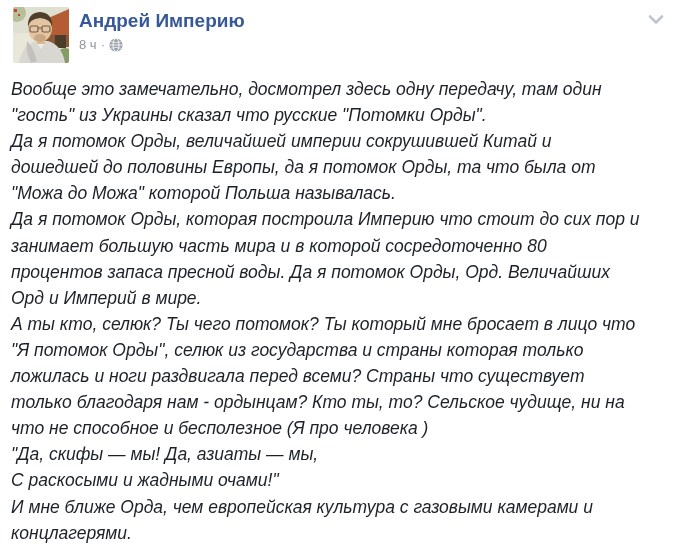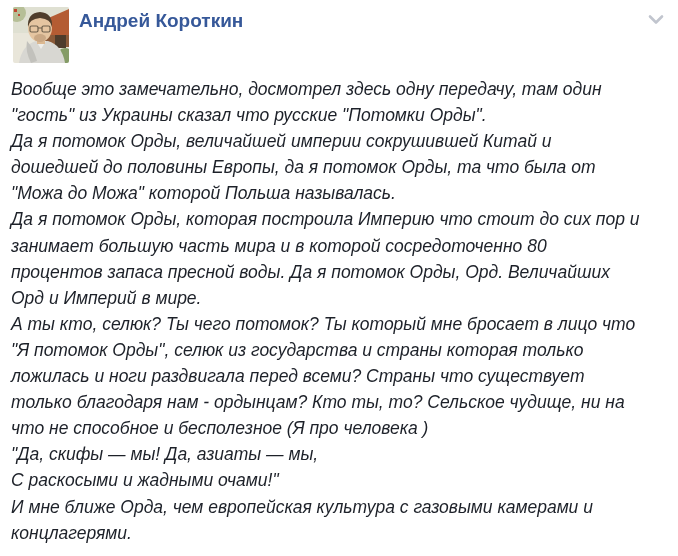--- a/index.html
+++ b/index.html
@@ -102,21 +102,34 @@
         <ellipse cx="27" cy="21" rx="12" ry="14" fill="#e5c5a1"></ellipse>
         <path d="M15 20 Q14 6 27 5 Q40 6 39 20 Q38 12 27 11 Q16 12 15 20 Z" fill="#4f3e2c"></path>
         <rect x="17" y="19" width="8" height="6" rx="1.5" fill="none" stroke="#6d5f4c" stroke-width="1.2"></rect>
         <rect x="29" y="19" width="8" height="6" rx="1.5" fill="none" stroke="#6d5f4c" stroke-width="1.2"></rect>
         <line x1="25" y1="21" x2="29" y2="21" stroke="#6d5f4c" stroke-width="1.2"></line>
         <ellipse cx="27" cy="31" rx="6" ry="4" fill="#a98463" opacity="0.45"></ellipse>
       </svg>
     </div>
 
     <div class="header-text">
-      <a class="author-name">Андрей Короткин</a>
+      <a class="author-name">Андрей Империю</a>
+      <div class="meta-row">
+        <span>8 ч</span>
+        <span class="sep">·</span>
+        <span class="globe-icon">
+          <svg width="14" height="14" viewBox="0 0 16 16">
+            <circle cx="8" cy="8" r="7.5" fill="#9aa0aa"></circle>
+            <ellipse cx="8" cy="8" rx="3.4" ry="7.5" fill="none" stroke="#ffffff" stroke-width="1.1" opacity="0.9"></ellipse>
+            <line x1="0.8" y1="8" x2="15.2" y2="8" stroke="#ffffff" stroke-width="1.1" opacity="0.9"></line>
+            <path d="M2 4.2 Q8 6.4 14 4.2" fill="none" stroke="#ffffff" stroke-width="1" opacity="0.8"></path>
+            <path d="M2 11.8 Q8 9.6 14 11.8" fill="none" stroke="#ffffff" stroke-width="1" opacity="0.8"></path>
+          </svg>
+        </span>
+      </div>
     </div>
 
     <div class="chevron">
       <svg width="18" height="14" viewBox="0 0 18 14">
         <path d="M3 3.5 L9 9.5 L15 3.5" fill="none" stroke="#c1c5ce" stroke-width="2.6" stroke-linecap="round" stroke-linejoin="round"></path>
       </svg>
     </div>
 
   </div>
 

